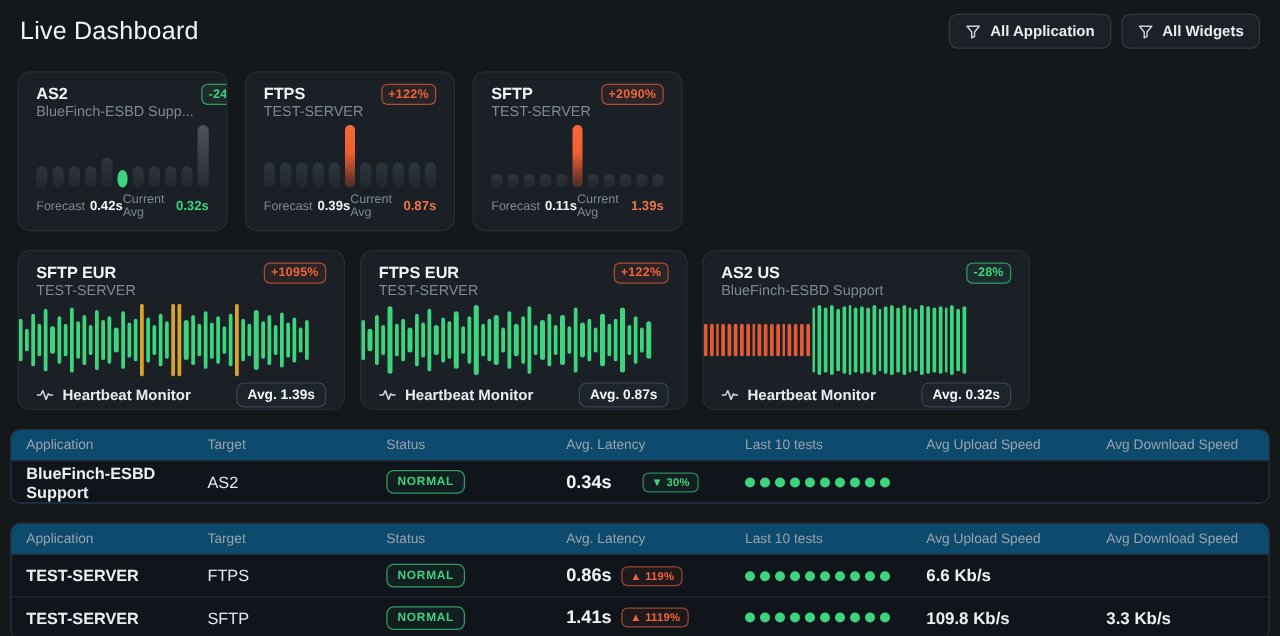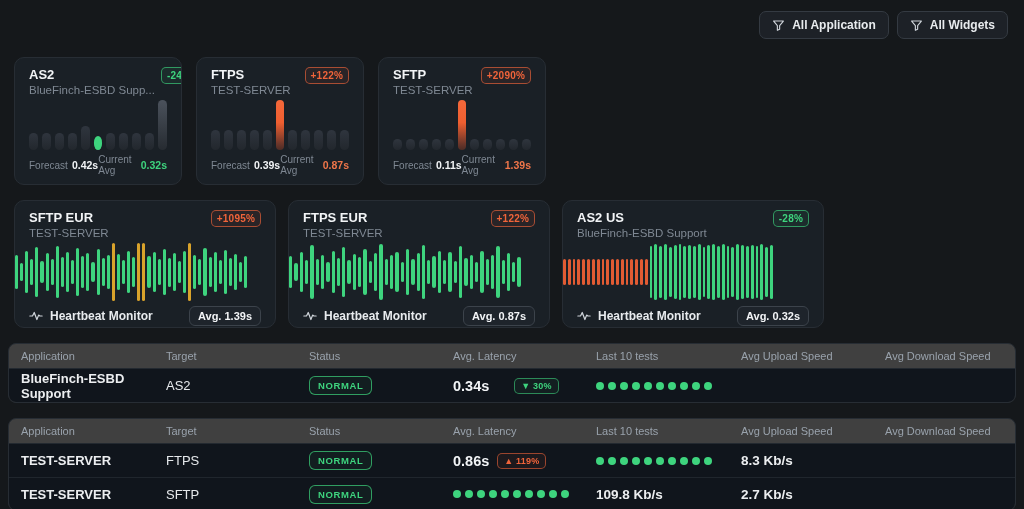--- a/index.html
+++ b/index.html
@@ -68,21 +68,21 @@
   .wb-o { background:#e25b33; }
   .hfoot { display:flex; align-items:center; margin-top:5px; }
   .hfoot .label { display:flex; align-items:center; gap:7px; font-size:12px; font-weight:600; }
   .avg-badge {
     margin-left:auto; border:1px solid #3c434b; border-radius:6px;
     padding:3px 8px; font-size:11px; font-weight:700; color:#f2f4f6; background:#1e242b;
   }
   
   .table {
     margin:15px 8px 0 8px; border:1px solid #272d34; border-radius:8px;
-    overflow:hidden; background:#404040;
+    overflow:hidden; background:#0c4a6e;
   }
   .tgrid { display:grid; grid-template-columns:145px 143px 144px 143px 145px 144px 1fr;
     align-items:center; padding:0 12px; }
   .thead { height:25px; font-size:11px; color:#99a2ac; font-weight:500; border-bottom:1px solid #232930; }
   .trow { height:33px; background:#10151c; font-size:13px; }
   .trow + .trow { border-top:1px solid #20262d; }
   .cell-app { font-weight:600; color:#eceef0; }
   .cell-target { font-weight:500; color:#e6e9ec; }
   .status-badge {
     display:inline-block; font-style:normal; font-size:9.5px; font-weight:700;
@@ -98,20 +98,21 @@
   .delta.green { color:#3ed47e; border:1px solid rgba(62,212,126,.6); background:rgba(62,212,126,.06);margin-left:25px; }
   .delta.orange { color:#f0643a; border:1px solid rgba(240,100,58,.6); background:rgba(240,100,58,.06); }
   .dots { display:flex; align-items:center; gap:4px; }
   .dot { width:8px; height:8px; border-radius:50%; background:#3ed47e; }
   .cell-spd { font-weight:600; color:#eceef0; font-size:13.5px; }
 </style>
 </head>
 <body>
 
 <header class="topbar">
+  <h1 class="page-title">Live Dashboard</h1>
   <div class="topbar-actions">
     <button class="tbtn">
       <svg width="13" height="13" viewBox="0 0 16 16">
           <path d="M2 2.5h12l-4.6 5.6v4.4l-2.8 1.4V8.1L2 2.5z" fill="none" stroke="#cfd4da" stroke-width="1.4" stroke-linejoin="round"></path>
         </svg>
       <span>All Application</span>
     </button>
     <button class="tbtn">
       <svg width="13" height="13" viewBox="0 0 16 16">
           <path d="M2 2.5h12l-4.6 5.6v4.4l-2.8 1.4V8.1L2 2.5z" fill="none" stroke="#cfd4da" stroke-width="1.4" stroke-linejoin="round"></path>
@@ -493,34 +494,38 @@
         <span class="dot"></span>
         <span class="dot"></span>
         <span class="dot"></span>
         <span class="dot"></span>
         <span class="dot"></span>
         <span class="dot"></span>
         <span class="dot"></span>
         <span class="dot"></span>
         <span class="dot"></span>
       </span>
-    <span class="cell-spd">8.3 Kb/s</span>
+    <span class="cell-spd">6.6 Kb/s</span>
   </div>
   <div class="tgrid trow">
     <span class="cell-app">TEST-SERVER</span>
     <span class="cell-target">SFTP</span>
     <span><i class="status-badge">NORMAL</i></span>
+    <span class="cell-lat">
+      <b>1.41s</b>
+      <i class="delta orange">▲ 1119%</i>
+    </span>
     <span class="dots">
         <span class="dot"></span>
         <span class="dot"></span>
         <span class="dot"></span>
         <span class="dot"></span>
         <span class="dot"></span>
         <span class="dot"></span>
         <span class="dot"></span>
         <span class="dot"></span>
         <span class="dot"></span>
         <span class="dot"></span>
       </span>
     <span class="cell-spd">109.8 Kb/s</span>
-    <span class="cell-spd">2.7 Kb/s</span>
+    <span class="cell-spd">3.3 Kb/s</span>
   </div>
 </section>
 
 </body></html>

